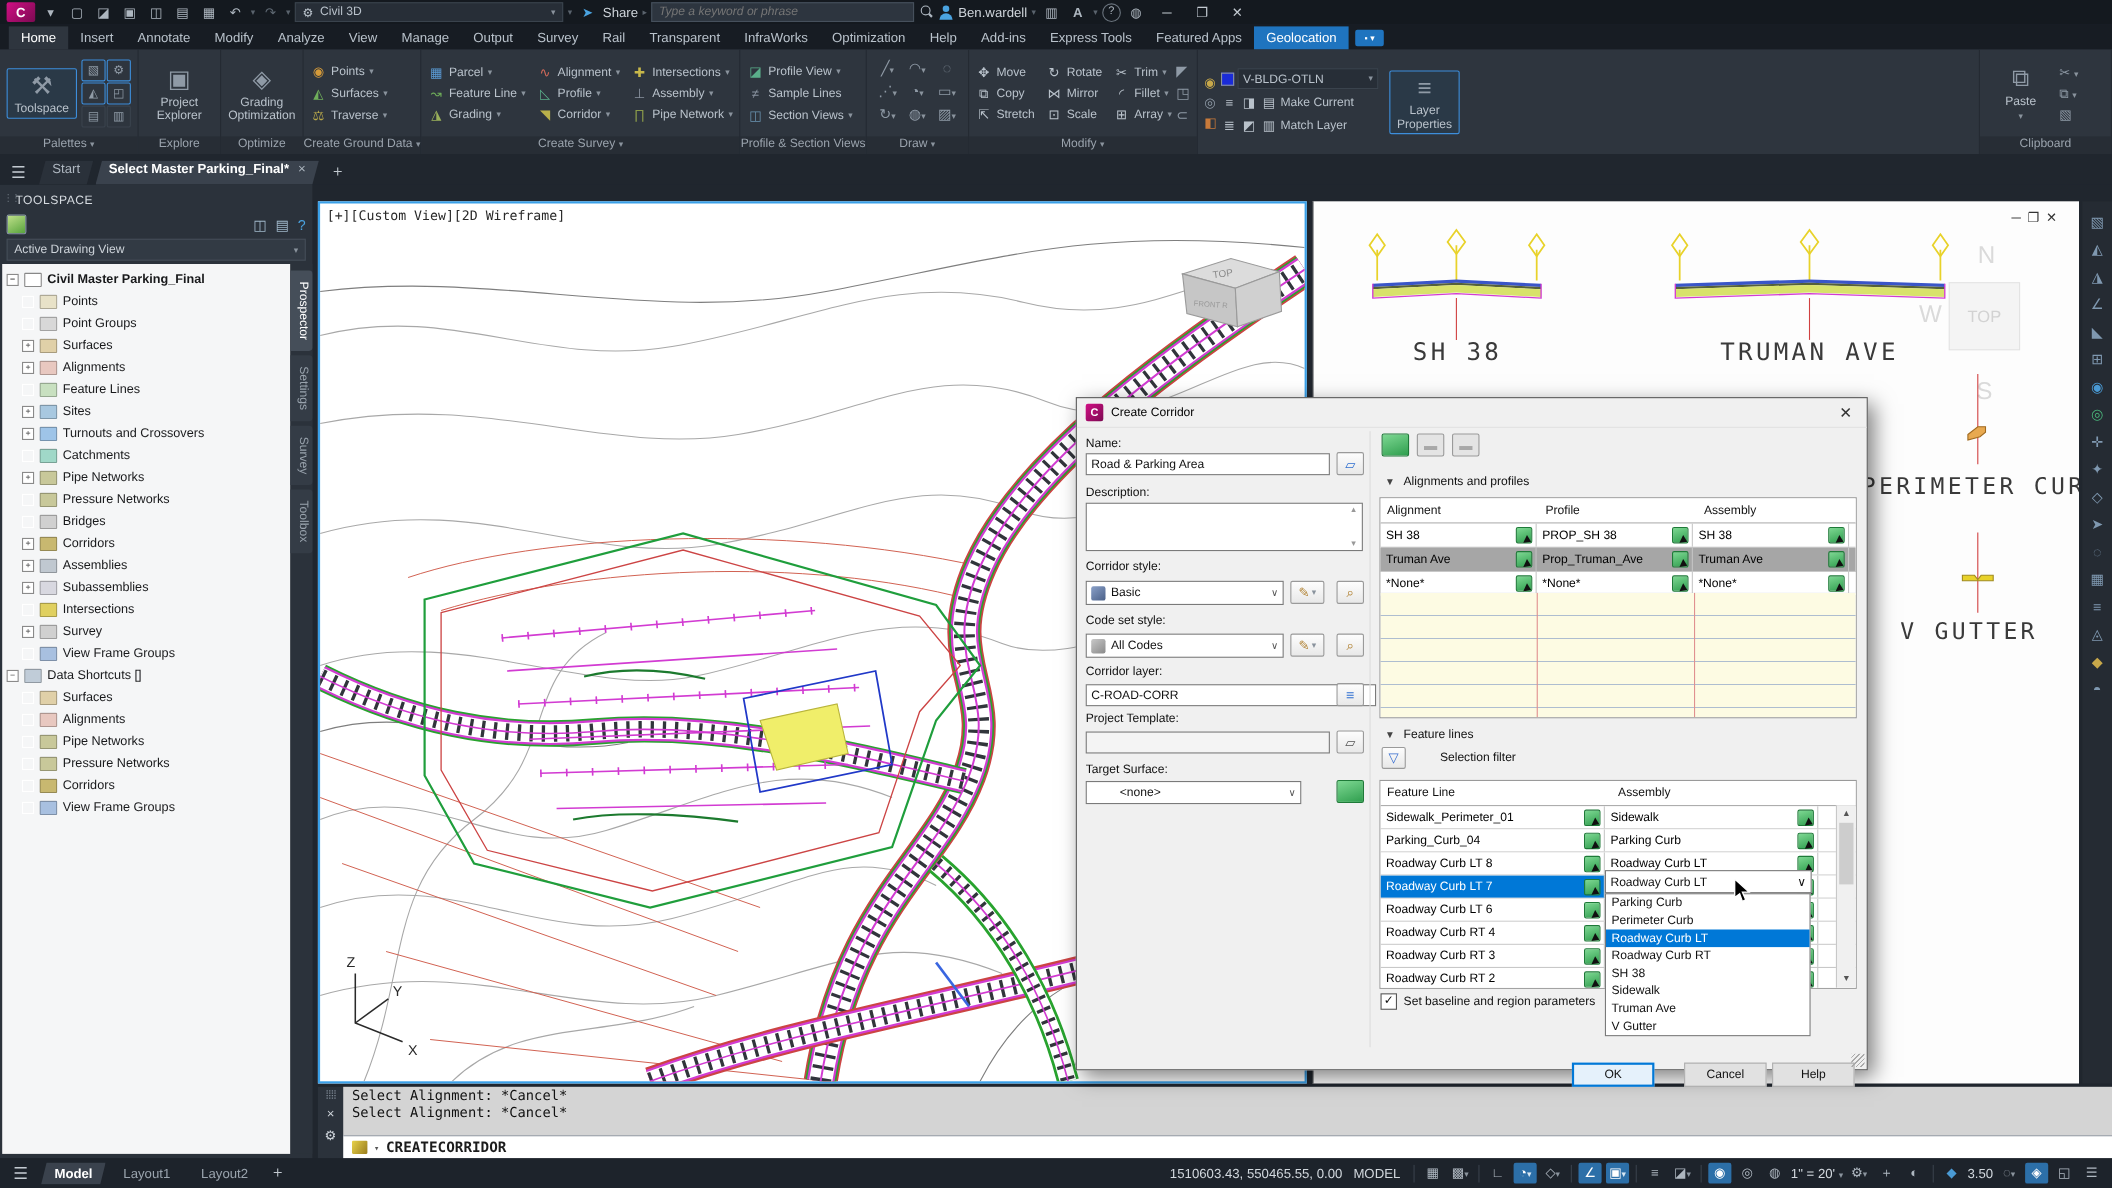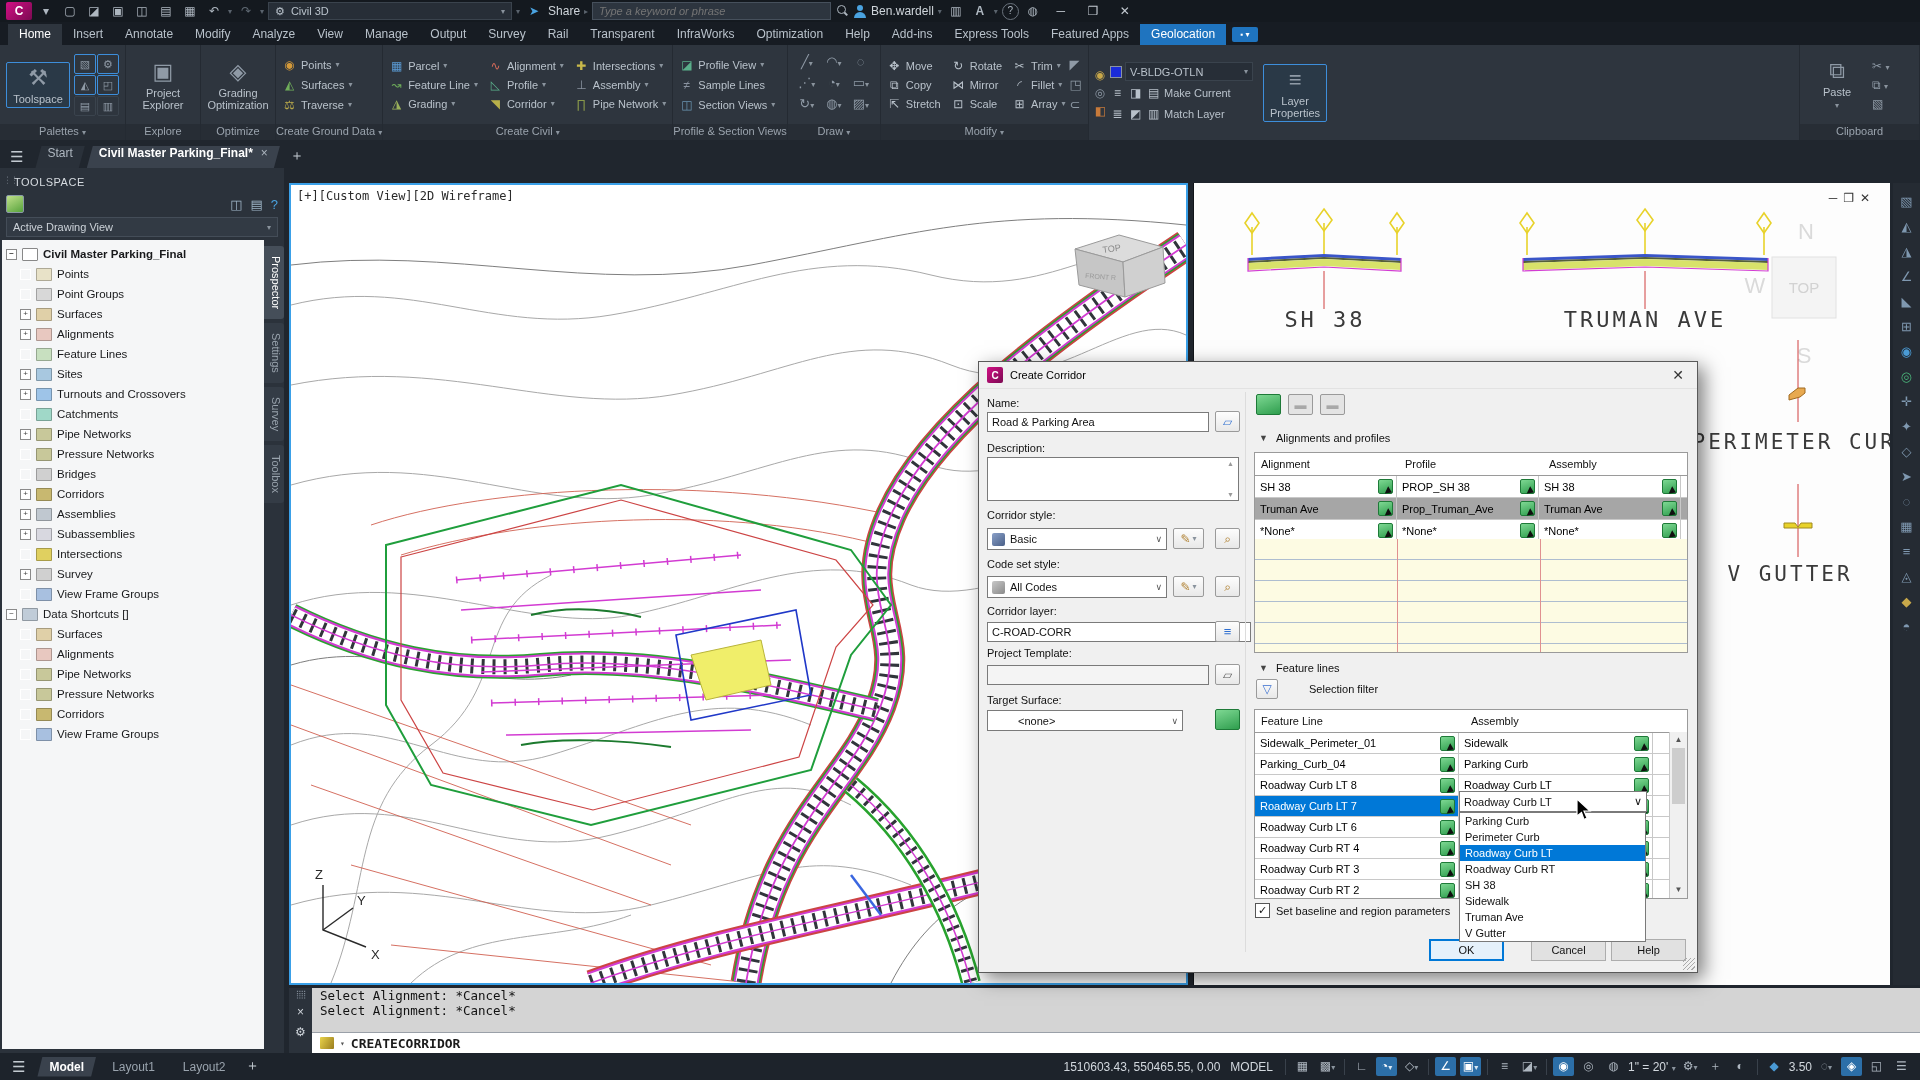--- a/index.html
+++ b/index.html
@@ -116,21 +116,21 @@
   .rowsel-gray{background:#a6a6a6;}
   .rowsel-blue .fcell{background:#0078d7;color:#fff;}
   .pick{position:relative;width:13px;height:13px;background:linear-gradient(160deg,#7ed893,#2f9e4e);
         border:1px solid #1e7a38;border-radius:2px;flex:none;}
   .pick:after{content:"";position:absolute;right:-4px;bottom:-3px;border:4px solid transparent;border-left:6px solid #101010;transform:rotate(25deg);}
   .emptyrows{position:absolute;background:repeating-linear-gradient(#fdfbe3 0,#fdfbe3 20px,#aebdd0 20px,#aebdd0 21px);}
   .redline{position:absolute;width:1px;background:#e09090;}
   .chk{position:absolute;display:flex;align-items:center;gap:6px;font-size:11px;color:#111;}
   .chkbox{width:13px;height:13px;border:1px solid #555;background:#fff;font-size:11px;line-height:12px;text-align:center;color:#111;}
   .btn{position:absolute;width:75px;height:22px;background:#e1e1e1;border:1px solid #adadad;font-size:11px;color:#111;
-       display:flex;align-items:center;justify-content:center;box-sizing:border-box;}
+       display:flex;align-items:center;justify-content:center;box-sizing:border-box;margin-top:27px;}
   .btn.focus{background:#e5f1fb;border:2px solid #0078d7;}
   .combo-open{position:absolute;background:#fff;border:1px solid #7a7a7a;display:flex;align-items:center;
               justify-content:space-between;padding:0 4px;font-size:11px;color:#111;box-sizing:border-box;z-index:60;}
   .ddlist{position:absolute;background:#fff;border:1px solid #7a7a7a;z-index:60;box-sizing:border-box;}
   .ddopt{height:16px;line-height:16px;padding-left:5px;font-size:11px;color:#111;white-space:nowrap;}
   .ddopt.hl{background:#0078d7;color:#fff;}
   .scrollv{position:absolute;width:17px;background:#f0f0f0;border-left:1px solid #c8c8c8;}
   .scrollv .sarr{height:16px;text-align:center;font-size:8px;color:#555;line-height:16px;}
   .scrollv .sthumb{margin:0 2px;height:56px;background:#cdcdcd;}
   .grip{position:absolute;right:2px;bottom:2px;width:12px;height:12px;
@@ -321,21 +321,21 @@
               <span>Assembly</span>
               <span class="dd">▾</span>
             </div>
           <div class="sitem">
               <span class="sic" style="color:#8a9a4a">∏</span>
               <span>Pipe Network</span>
               <span class="dd">▾</span>
             </div>
         </div>
       </div>
-      <div class="plabel"><span>Create Civil</span> <span class="dd">▾</span></div>
+      <div class="plabel"><span>Create Survey</span> <span class="dd">▾</span></div>
     </div>
     <div class="rpanel">
       <div class="content">
         <div class="smallcol">
           <div class="sitem">
               <span class="sic" style="color:#5aae8a">◪</span>
               <span>Profile View</span>
               <span class="dd">▾</span>
             </div>
           <div class="sitem">
@@ -468,21 +468,21 @@
       <div class="plabel">Clipboard</div>
     </div>
   </div>
 
   <div id="filetabs" class="abs">
     <span class="hamb">☰</span>
     <div class="ftab">
         <span>Start</span>
       </div>
     <div class="ftab active">
-      <span>Civil Master Parking_Final*</span>
+      <span>Select Master Parking_Final*</span>
       <span style="font-weight:normal;color:#aeb7c0;">×</span>
     </div>
     <span class="plus">＋</span>
   </div>
 
   <div id="toolspace" class="abs">
     <div class="tshead">TOOLSPACE</div>
     <div class="tstools">
       <span class="tsgreen"></span>
       <span class="tsright">

